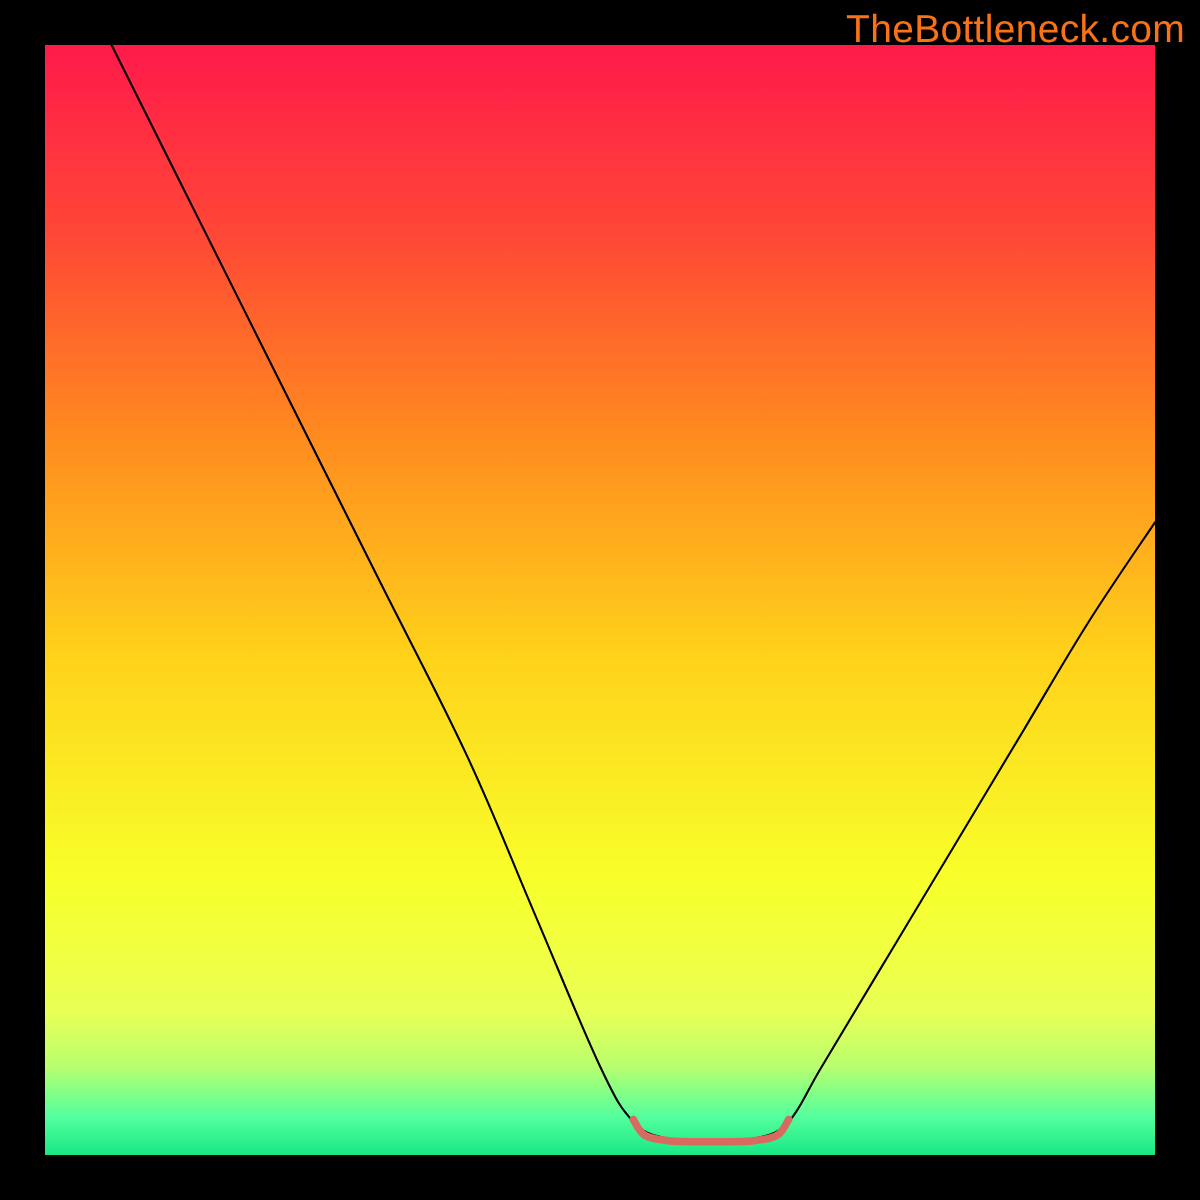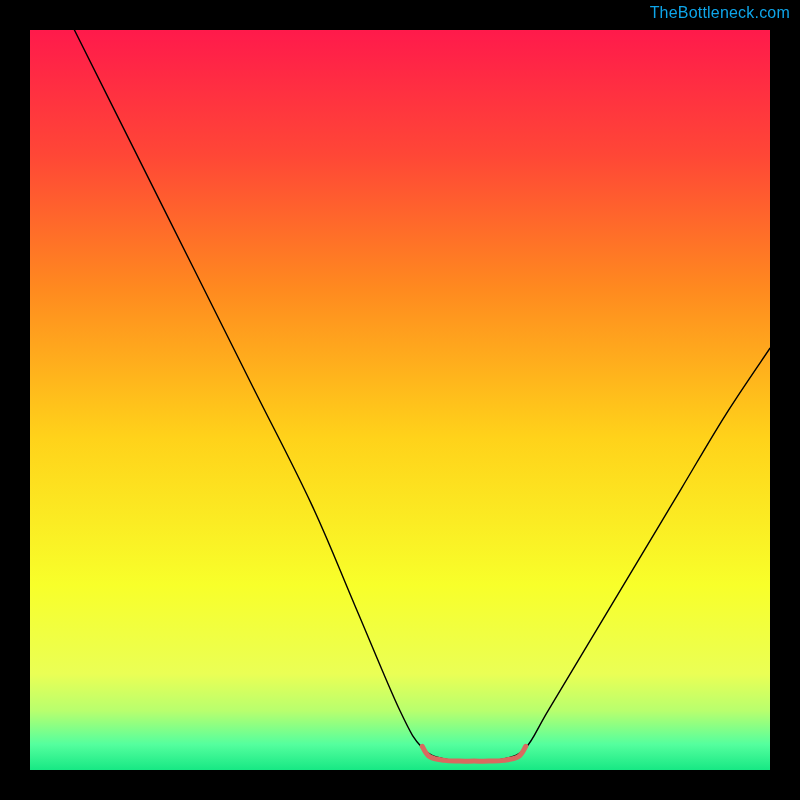--- a/index.html
+++ b/index.html
@@ -24,22 +24,22 @@
     top: 30px;
     left: 30px;
     width: 740px;
     height: 740px;
     overflow: hidden;
   }
   .watermark {
     position: absolute;
     top: 4px;
     right: 10px;
-    color: #0ea5e9;
-    font-size: 16px;
+    color: #f97316;
+    font-size: 26px;
     font-weight: 500;
     letter-spacing: 0.2px;
   }
   svg {
     display: block;
   }
 </style>
 </head>
 <body>
 

